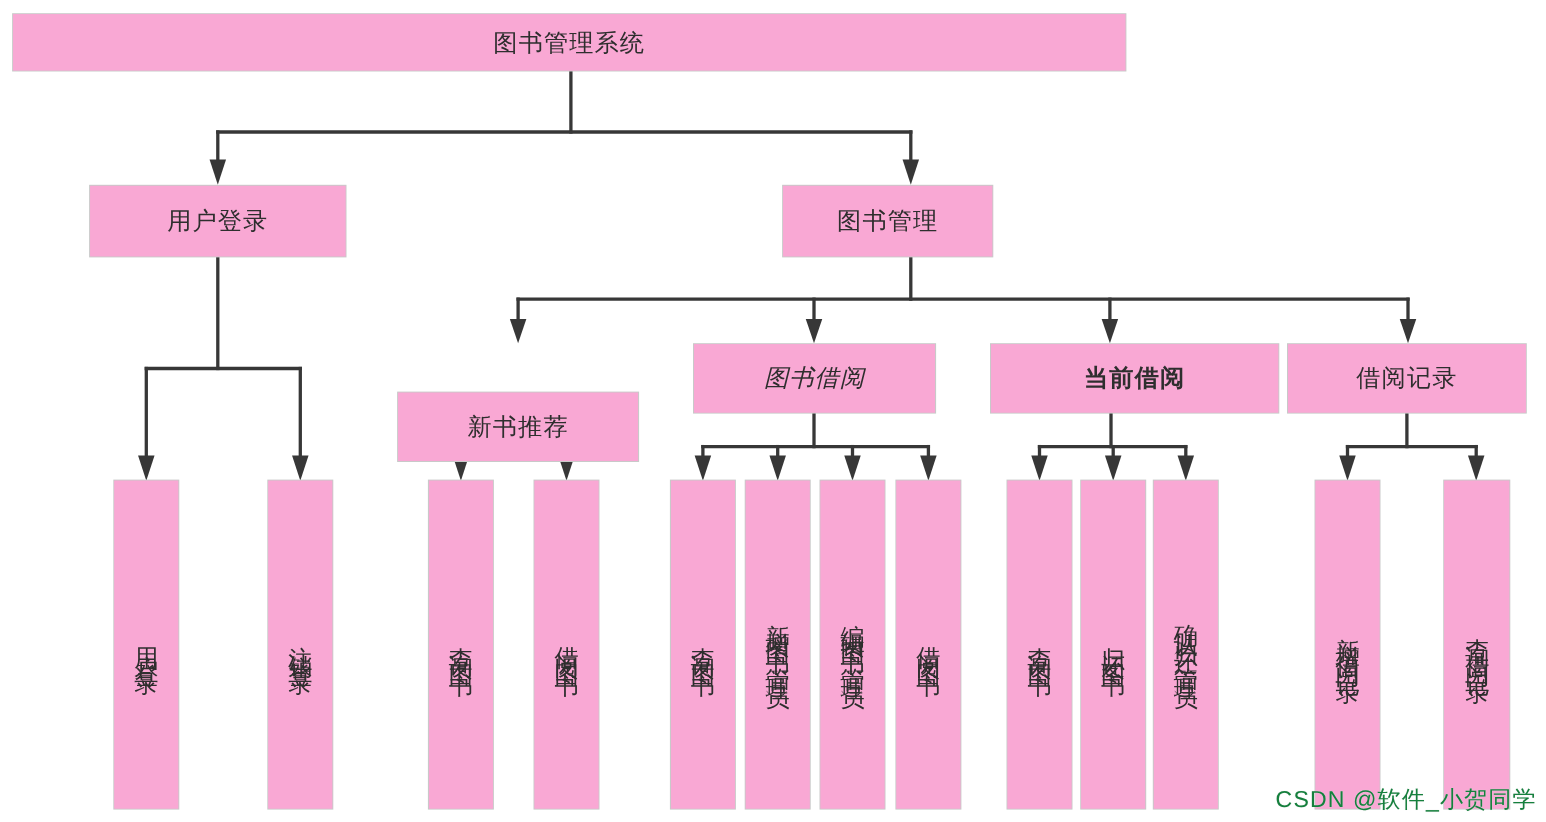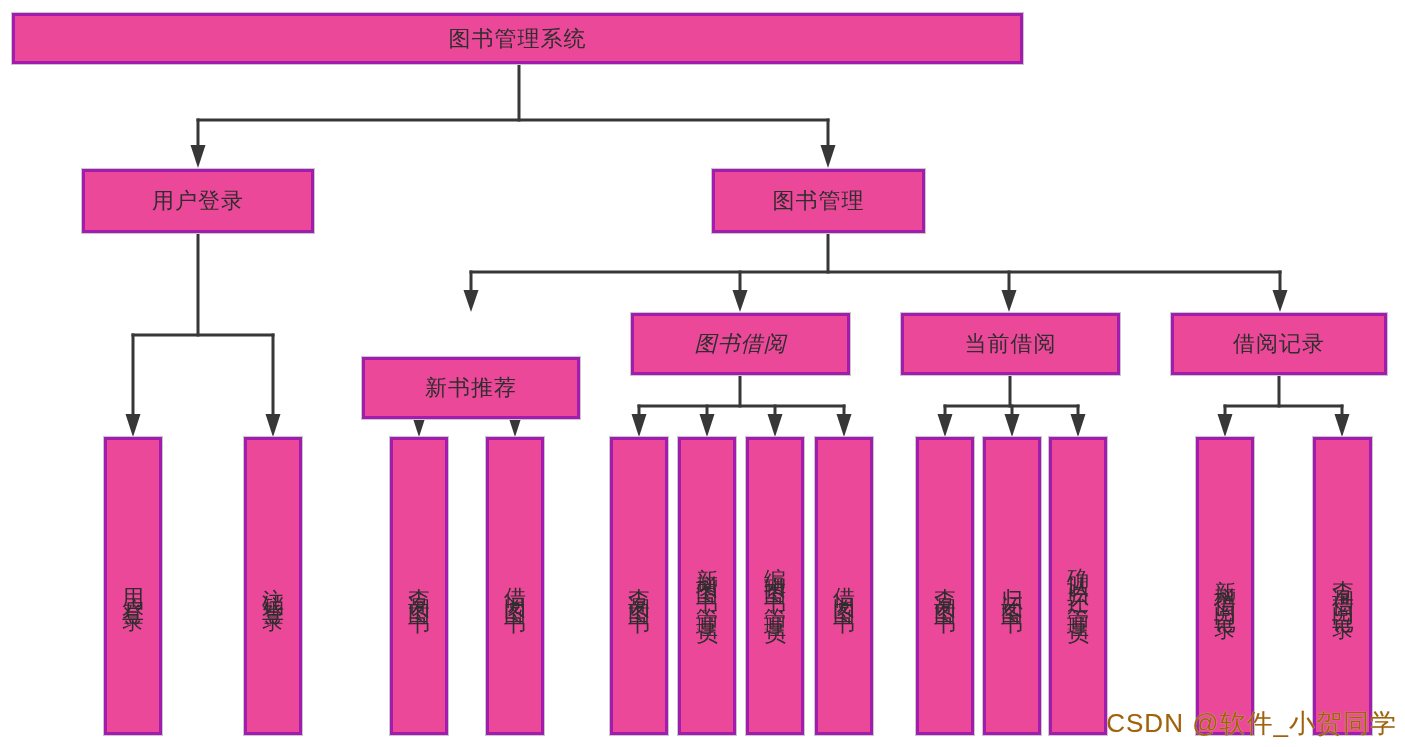--- a/index.html
+++ b/index.html
@@ -5,36 +5,36 @@
   html, body { margin: 0; padding: 0; background: #ffffff; }
   body {
     width: 1405px; height: 747px; position: relative; overflow: hidden;
     font-family: "Liberation Sans", sans-serif;
   }
   .wires {
     position: absolute; left: 0; top: 0; z-index: 0; pointer-events: none;
   }
   .node {
     position: absolute; box-sizing: border-box;
-    border: 3px solid #a21caf; background: #ec4899;
+    border: 3px solid #f9a8d4; background: #f9a8d4;
     box-shadow: 0 0 0 1px #c9c9c9;
     color: #2e2e2e; z-index: 1;
   }
   .hnode {
     display: flex; align-items: center; justify-content: center;
     font-size: 22px; letter-spacing: 1px; white-space: nowrap;
   }
   .vnode {
     writing-mode: vertical-rl; text-orientation: mixed;
     text-align: center; line-height: 52px;
     font-size: 22px; letter-spacing: 8px;
   }
   .watermark {
     position: absolute; right: 8px; bottom: 6px; z-index: 2;
-    font-size: 26px; color: #a16207; letter-spacing: 1px;
+    font-size: 21px; color: #15803d; letter-spacing: 1px;
     text-shadow: 0 0 1px #d8d8d8;
   }
 </style>
 </head>
 <body>
 
 <svg class="wires" width="1405" height="747" viewBox="0 0 1405 747">
   <g stroke="#373737" stroke-width="3" fill="none" stroke-linecap="square">
 
     <line x1="519" y1="64" x2="519" y2="120"></line>
@@ -99,25 +99,25 @@
     <polygon points="1004.5,414 1019.5,414 1012,437"></polygon>
     <polygon points="1070.5,414 1085.5,414 1078,437"></polygon>
     <polygon points="1217.5,414 1232.5,414 1225,437"></polygon>
     <polygon points="1334.5,414 1349.5,414 1342,437"></polygon>
   </g>
 </svg>
 
 <div class="node hnode" style="left:12px; top:13px; width:1011px; height:51px;">图书管理系统</div>
 
 <div class="node hnode" style="left:82px; top:169px; width:232px; height:64px;">用户登录</div>
-<div class="node hnode" style="left:712px; top:169px; width:213px; height:64px;">图书管理</div>
+<div class="node hnode" style="left:712px; top:169px; width:190px; height:64px;">图书管理</div>
 
 <div class="node hnode" style="left:362px; top:313px; width:218px; height:62px;margin-top:44px;">新书推荐</div>
 <div class="node hnode" style="left:631px; top:313px; width:219px; height:62px;font-style:italic;">图书借阅</div>
-<div class="node hnode" style="left:901px; top:313px; width:219px; height:62px;">当前借阅</div>
+<div class="node hnode" style="left:901px; top:313px; width:261px; height:62px;font-weight:bold;">当前借阅</div>
 <div class="node hnode" style="left:1171px; top:313px; width:216px; height:62px;">借阅记录</div>
 
 <div class="node vnode" style="left:104px; top:437px; width:58px; height:298px;">用户登录</div>
 <div class="node vnode" style="left:244px; top:437px; width:58px; height:298px;">注销登录</div>
 
 <div class="node vnode" style="left:390px; top:437px; width:58px; height:298px;">查询图书</div>
 <div class="node vnode" style="left:486px; top:437px; width:58px; height:298px;">借阅图书</div>
 
 <div class="node vnode" style="left:610px; top:437px; width:58px; height:298px;">查询图书</div>
 <div class="node vnode" style="left:678px; top:437px; width:58px; height:298px;">新增图书（管理员）</div>

